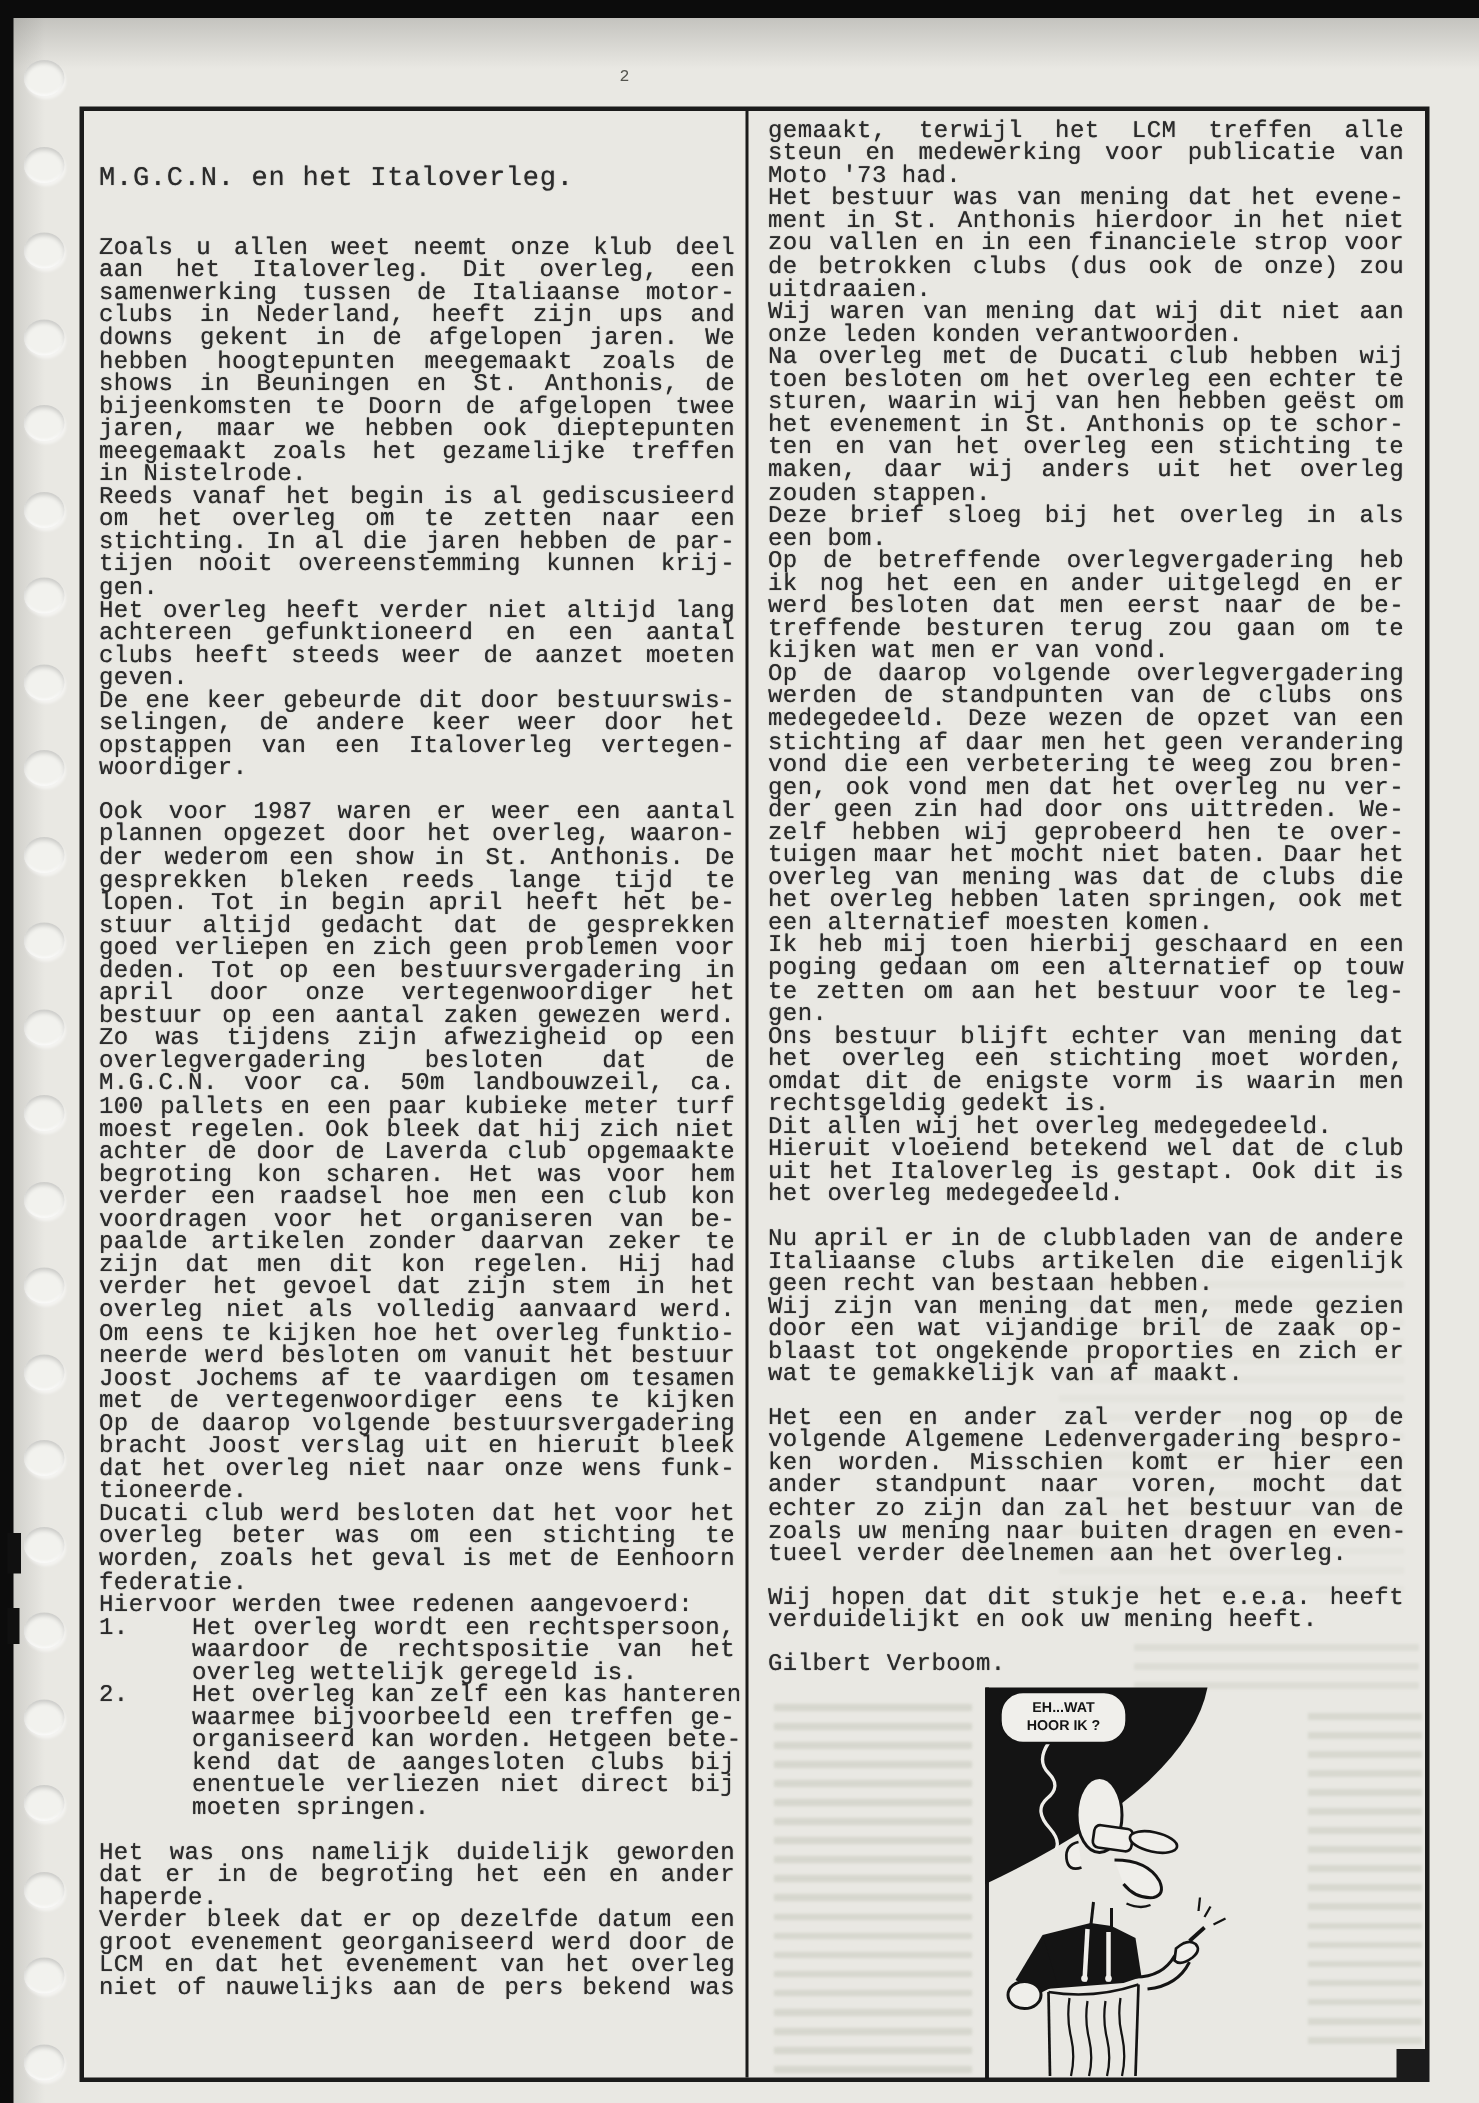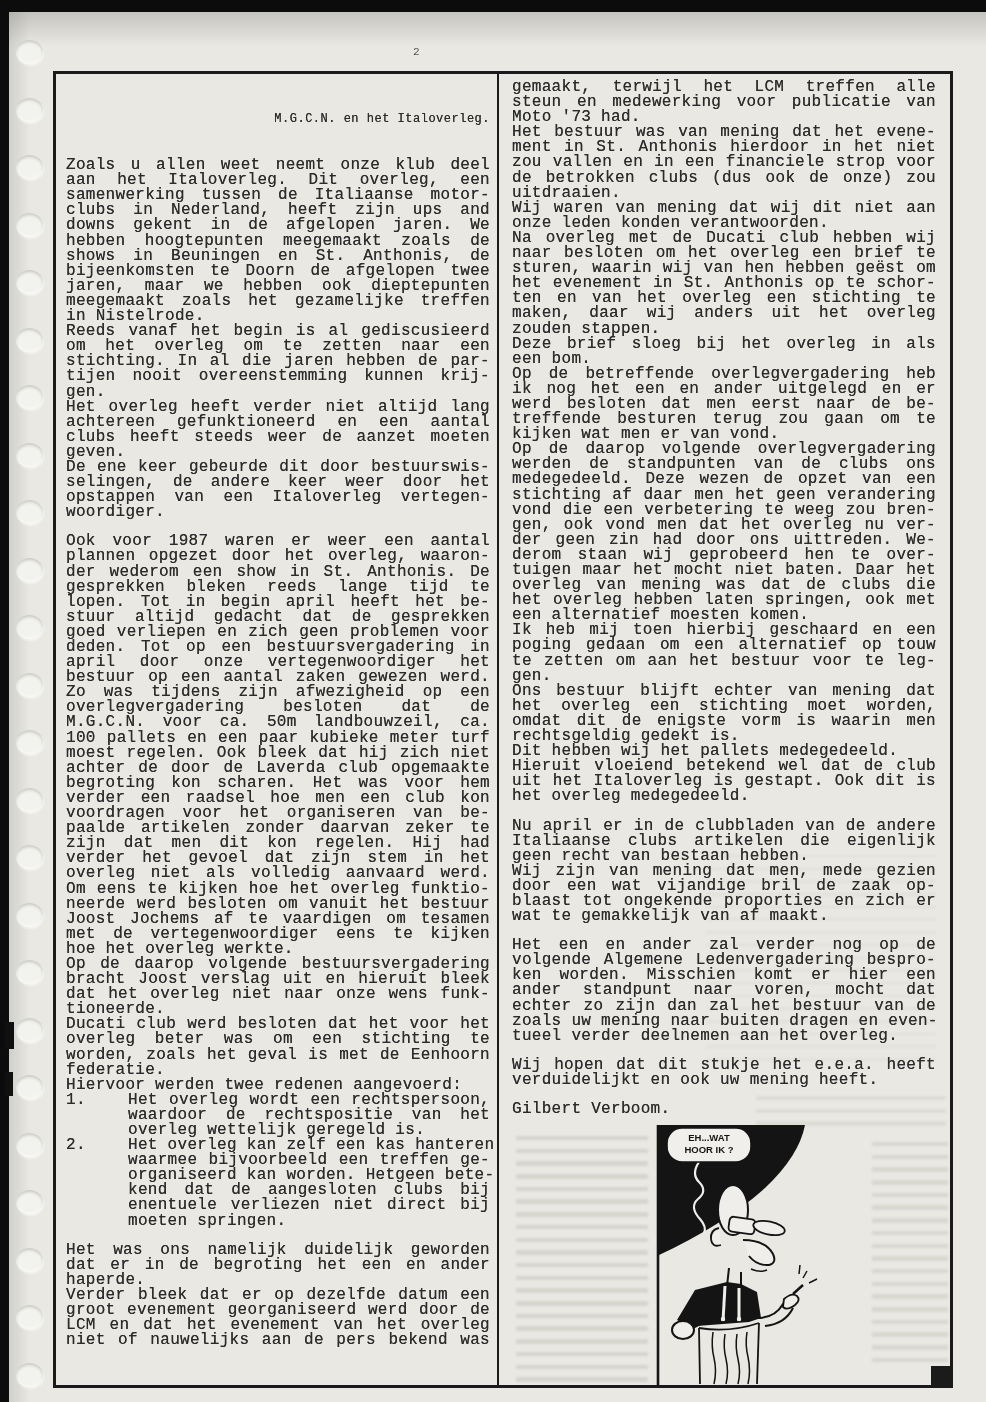--- a/index.html
+++ b/index.html
@@ -29,21 +29,21 @@
   }
   .divider{position:absolute;left:441px;top:0;width:2px;height:100%;background:#1b1b1b;}
   .col{position:absolute;width:424px;letter-spacing:.3px;font-size:16px;line-height:15.1px;}
   .col .line{
     text-align:justify;text-align-last:justify;white-space:nowrap;
     text-shadow:0 0 .6px rgba(40,40,40,.8);
   }
   .col .line.last{text-align-last:left;}
   .left-col{left:10px;top:38px;}
   .right-col{left:456px;top:6px;}
-  .title{font-size:12px;font-weight:normal;margin:0 0 31px 0;letter-spacing:.5px;text-shadow:0 0 .6px rgba(40,40,40,.8);text-align:right;}
+  .title{font-size:18px;font-weight:normal;margin:0 0 31px 0;letter-spacing:.5px;text-shadow:0 0 .6px rgba(40,40,40,.8);}
   .para{margin:0;}
   .para.gap{margin-top:14px;}
   .para.listitem{position:relative;padding-left:62px;}
   .para.listitem .marker{position:absolute;left:0;top:0;text-shadow:0 0 .6px rgba(40,40,40,.8);}
   .ghost{
     position:absolute;pointer-events:none;filter:blur(1.1px);
     background:repeating-linear-gradient(180deg, rgba(118,126,98,.30) 0 4.5px, rgba(0,0,0,0) 4.5px 12.7px);
   }
   .g1{left:460px;top:1062px;width:132px;height:252px;opacity:.55;}
   .g2{left:816px;top:1068px;width:76px;height:226px;opacity:.5;}
@@ -147,21 +147,20 @@
             <div class="line">verder een raadsel hoe men een club kon</div>
             <div class="line">voordragen voor het organiseren van be-</div>
             <div class="line">paalde artikelen zonder daarvan zeker te</div>
             <div class="line">zijn dat men dit kon regelen. Hij had</div>
             <div class="line">verder het gevoel dat zijn stem in het</div>
             <div class="line">overleg niet als volledig aanvaard werd.</div>
             <div class="line">Om eens te kijken hoe het overleg funktio-</div>
             <div class="line">neerde werd besloten om vanuit het bestuur</div>
             <div class="line">Joost Jochems af te vaardigen om tesamen</div>
             <div class="line">met de vertegenwoordiger eens te kijken</div>
-            <div class="line last">hoe het overleg werkte.</div>
           </div>
           <div class="para">
             <div class="line">Op de daarop volgende bestuursvergadering</div>
             <div class="line">bracht Joost verslag uit en hieruit bleek</div>
             <div class="line">dat het overleg niet naar onze wens funk-</div>
             <div class="line last">tioneerde.</div>
           </div>
           <div class="para">
             <div class="line">Ducati club werd besloten dat het voor het</div>
             <div class="line">overleg beter was om een stichting te</div>
@@ -213,21 +212,21 @@
             <div class="line">zou vallen en in een financiele strop voor</div>
             <div class="line">de betrokken clubs (dus ook de onze) zou</div>
             <div class="line last">uitdraaien.</div>
           </div>
           <div class="para">
             <div class="line">Wij waren van mening dat wij dit niet aan</div>
             <div class="line last">onze leden konden verantwoorden.</div>
           </div>
           <div class="para">
             <div class="line">Na overleg met de Ducati club hebben wij</div>
-            <div class="line">naar besloten om het overleg een brief te</div>
+            <div class="line">toen besloten om het overleg een echter te</div>
             <div class="line">sturen, waarin wij van hen hebben geëst om</div>
             <div class="line">het evenement in St. Anthonis op te schor-</div>
             <div class="line">ten en van het overleg een stichting te</div>
             <div class="line">maken, daar wij anders uit het overleg</div>
             <div class="line last">zouden stappen.</div>
           </div>
           <div class="para">
             <div class="line">Deze brief sloeg bij het overleg in als</div>
             <div class="line last">een bom.</div>
           </div>
@@ -239,40 +238,40 @@
             <div class="line last">kijken wat men er van vond.</div>
           </div>
           <div class="para">
             <div class="line">Op de daarop volgende overlegvergadering</div>
             <div class="line">werden de standpunten van de clubs ons</div>
             <div class="line">medegedeeld. Deze wezen de opzet van een</div>
             <div class="line">stichting af daar men het geen verandering</div>
             <div class="line">vond die een verbetering te weeg zou bren-</div>
             <div class="line">gen, ook vond men dat het overleg nu ver-</div>
             <div class="line">der geen zin had door ons uittreden. We-</div>
-            <div class="line">derom staan wij geprobeerd hen te over-</div>
+            <div class="line">zelf hebben wij geprobeerd hen te over-</div>
             <div class="line">tuigen maar het mocht niet baten. Daar het</div>
             <div class="line">overleg van mening was dat de clubs die</div>
             <div class="line">het overleg hebben laten springen, ook met</div>
             <div class="line last">een alternatief moesten komen.</div>
           </div>
           <div class="para">
             <div class="line">Ik heb mij toen hierbij geschaard en een</div>
             <div class="line">poging gedaan om een alternatief op touw</div>
             <div class="line">te zetten om aan het bestuur voor te leg-</div>
             <div class="line last">gen.</div>
           </div>
           <div class="para">
             <div class="line">Ons bestuur blijft echter van mening dat</div>
             <div class="line">het overleg een stichting moet worden,</div>
             <div class="line">omdat dit de enigste vorm is waarin men</div>
             <div class="line last">rechtsgeldig gedekt is.</div>
           </div>
           <div class="para">
-            <div class="line last">Dit hebben wij het pallets medegedeeld.</div>
+            <div class="line last">Dit allen wij het overleg medegedeeld.</div>
           </div>
           <div class="para">
             <div class="line">Hieruit vloeiend betekend wel dat de club</div>
             <div class="line">uit het Italoverleg is gestapt. Ook dit is</div>
             <div class="line last">het overleg medegedeeld.</div>
           </div>
           <div class="para gap">
             <div class="line">Nu april er in de clubbladen van de andere</div>
             <div class="line">Italiaanse clubs artikelen die eigenlijk</div>
             <div class="line last">geen recht van bestaan hebben.</div>

